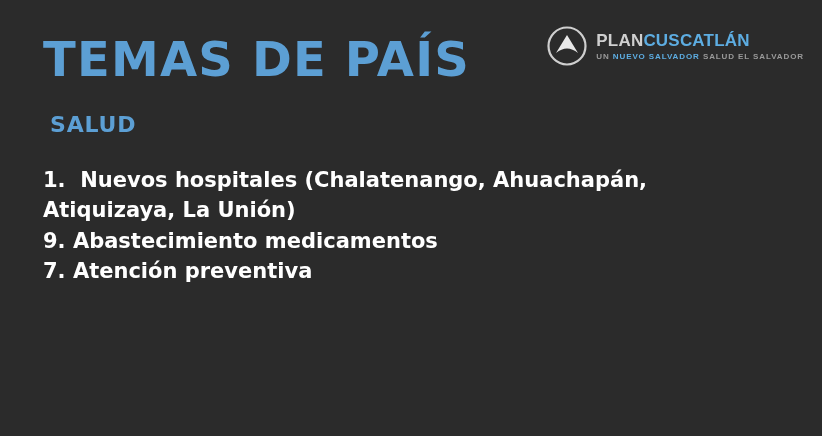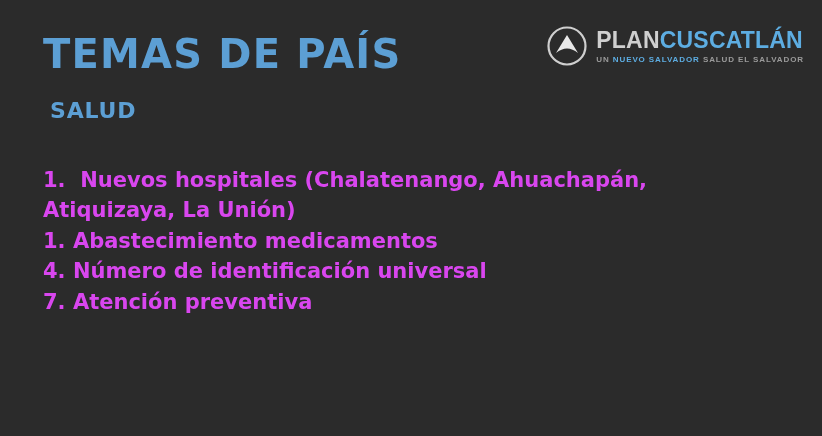--- a/index.html
+++ b/index.html
@@ -35,21 +35,21 @@
     height: 40px;
     flex: 0 0 40px;
   }
   .logo-text {
     display: flex;
     flex-direction: column;
     justify-content: center;
     line-height: 1;
   }
   .logo-title {
-    font-size: 23px;
+    font-size: 17px;
     font-weight: bold;
     letter-spacing: 0.2px;
     white-space: nowrap;
   }
   .logo-title .plan {
     color: #cfcfcf;
   }
   .logo-title .cusc {
     color: #5dade2;
   }
@@ -67,45 +67,45 @@
   .logo-sub .s-blue {
     color: #5dade2;
   }
 
   
   .page-title {
     position: absolute;
     left: 43px;
     top: 31px;
     color: #5c9fd4;
-    font-size: 40px;
+    font-size: 48px;
     font-weight: bold;
     letter-spacing: 1.2px;
     font-family: "DejaVu Sans", sans-serif;
   }
   .section-title {
     position: absolute;
     left: 50px;
-    top: 98px;
+    top: 112px;
     color: #5c9fd4;
     font-size: 22px;
     font-weight: bold;
     letter-spacing: 0.8px;
     font-family: "DejaVu Sans", sans-serif;
   }
 
   
   .list {
     position: absolute;
     left: 43px;
     top: 165px;
     width: 720px;
   }
   .list-item {
-    color: #d946ef;
+    color: #ffffff;
     font-size: 21px;
     font-weight: bold;
     line-height: 1.45;
     white-space: pre-wrap;
     font-family: "DejaVu Sans", sans-serif;
   }
 </style>
 </head>
 <body>
 
@@ -128,18 +128,17 @@
     </span>
   </div>
 
   <div class="page-title">TEMAS DE PAÍS</div>
 
   <div class="section-title">SALUD</div>
 
   <div class="list">
     <div class="list-item">1.  Nuevos hospitales (Chalatenango, Ahuachapán,
 Atiquizaya, La Unión)</div>
-    <div class="list-item">1. Abastecimiento medicamentos</div>
-    <div class="list-item">4. Número de identificación universal</div>
+    <div class="list-item">9. Abastecimiento medicamentos</div>
     <div class="list-item">7. Atención preventiva</div>
   </div>
 
 </div>
 
 </body></html>

